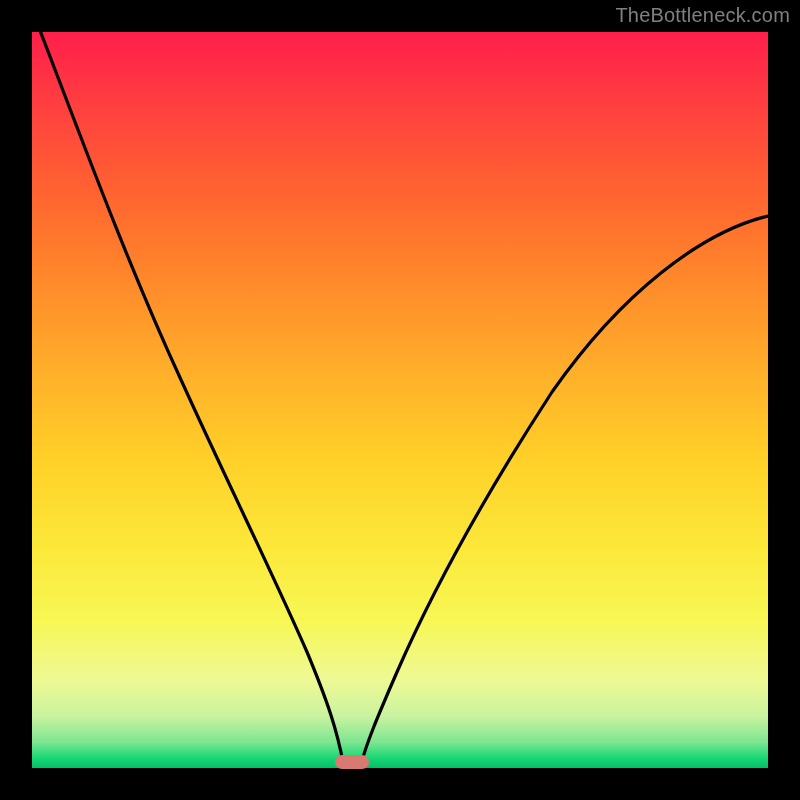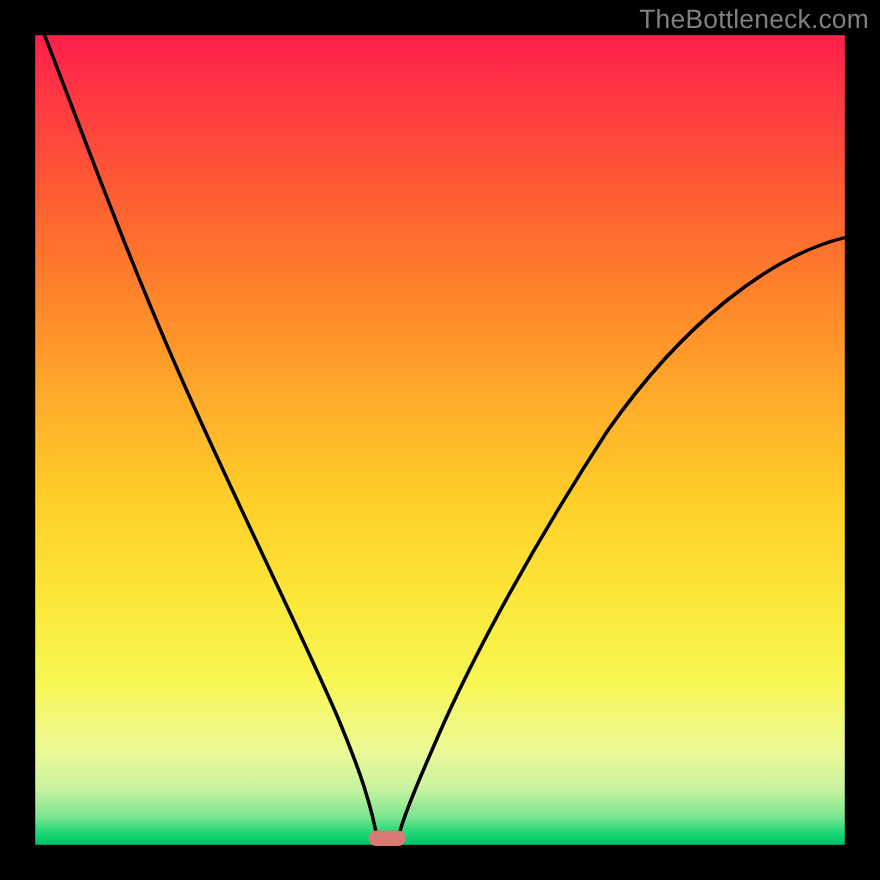--- a/index.html
+++ b/index.html
@@ -13,21 +13,21 @@
     height: 800px;
     background: #000;
     overflow: hidden;
   }
   .watermark {
     position: absolute;
     top: 4px;
     right: 10px;
     color: #808080;
     font-family: Arial, Helvetica, sans-serif;
-    font-size: 24px;
+    font-size: 20px;
     font-weight: 400;
     z-index: 5;
     letter-spacing: 0.2px;
     text-align: right;
   }
   .plot {
     position: absolute;
     left: 32px;
     top: 32px;
     width: 736px;

